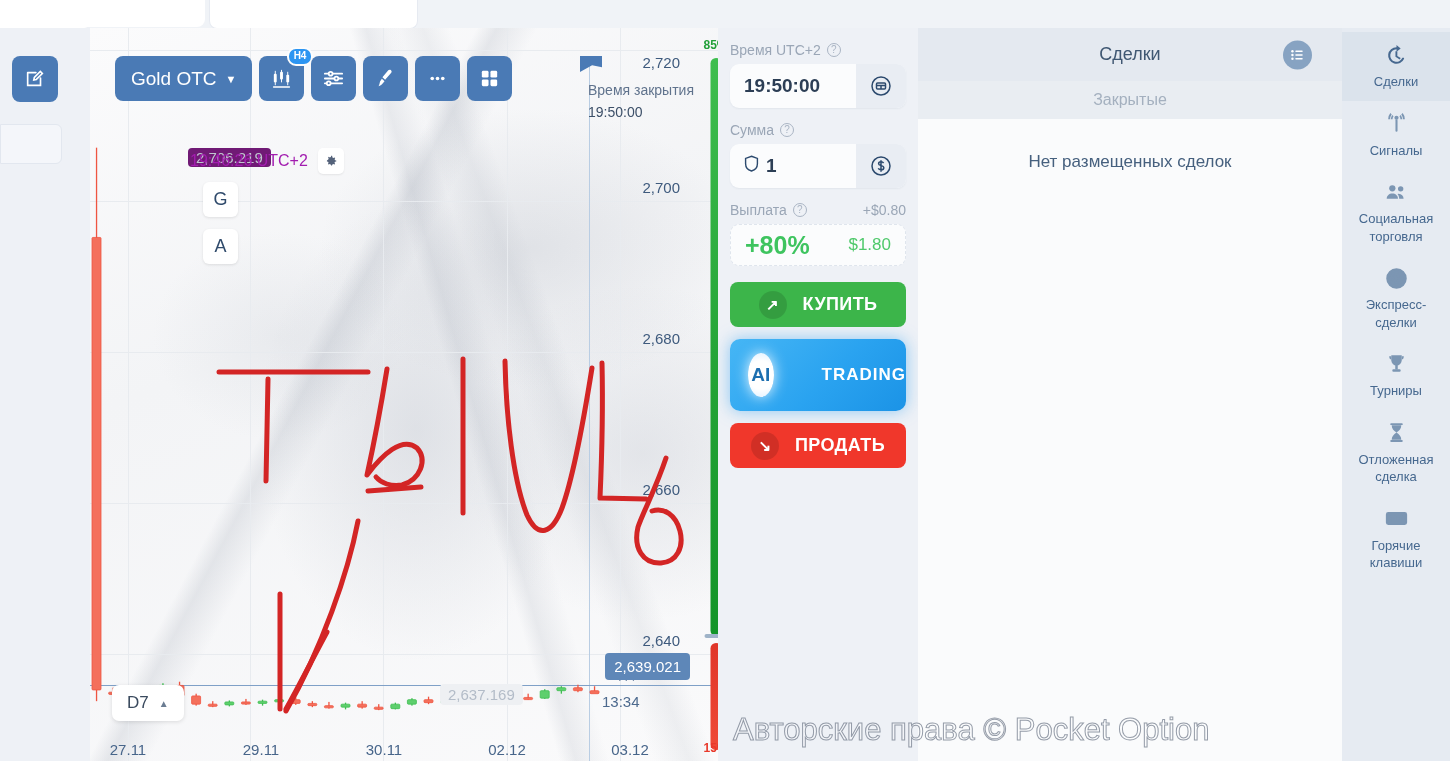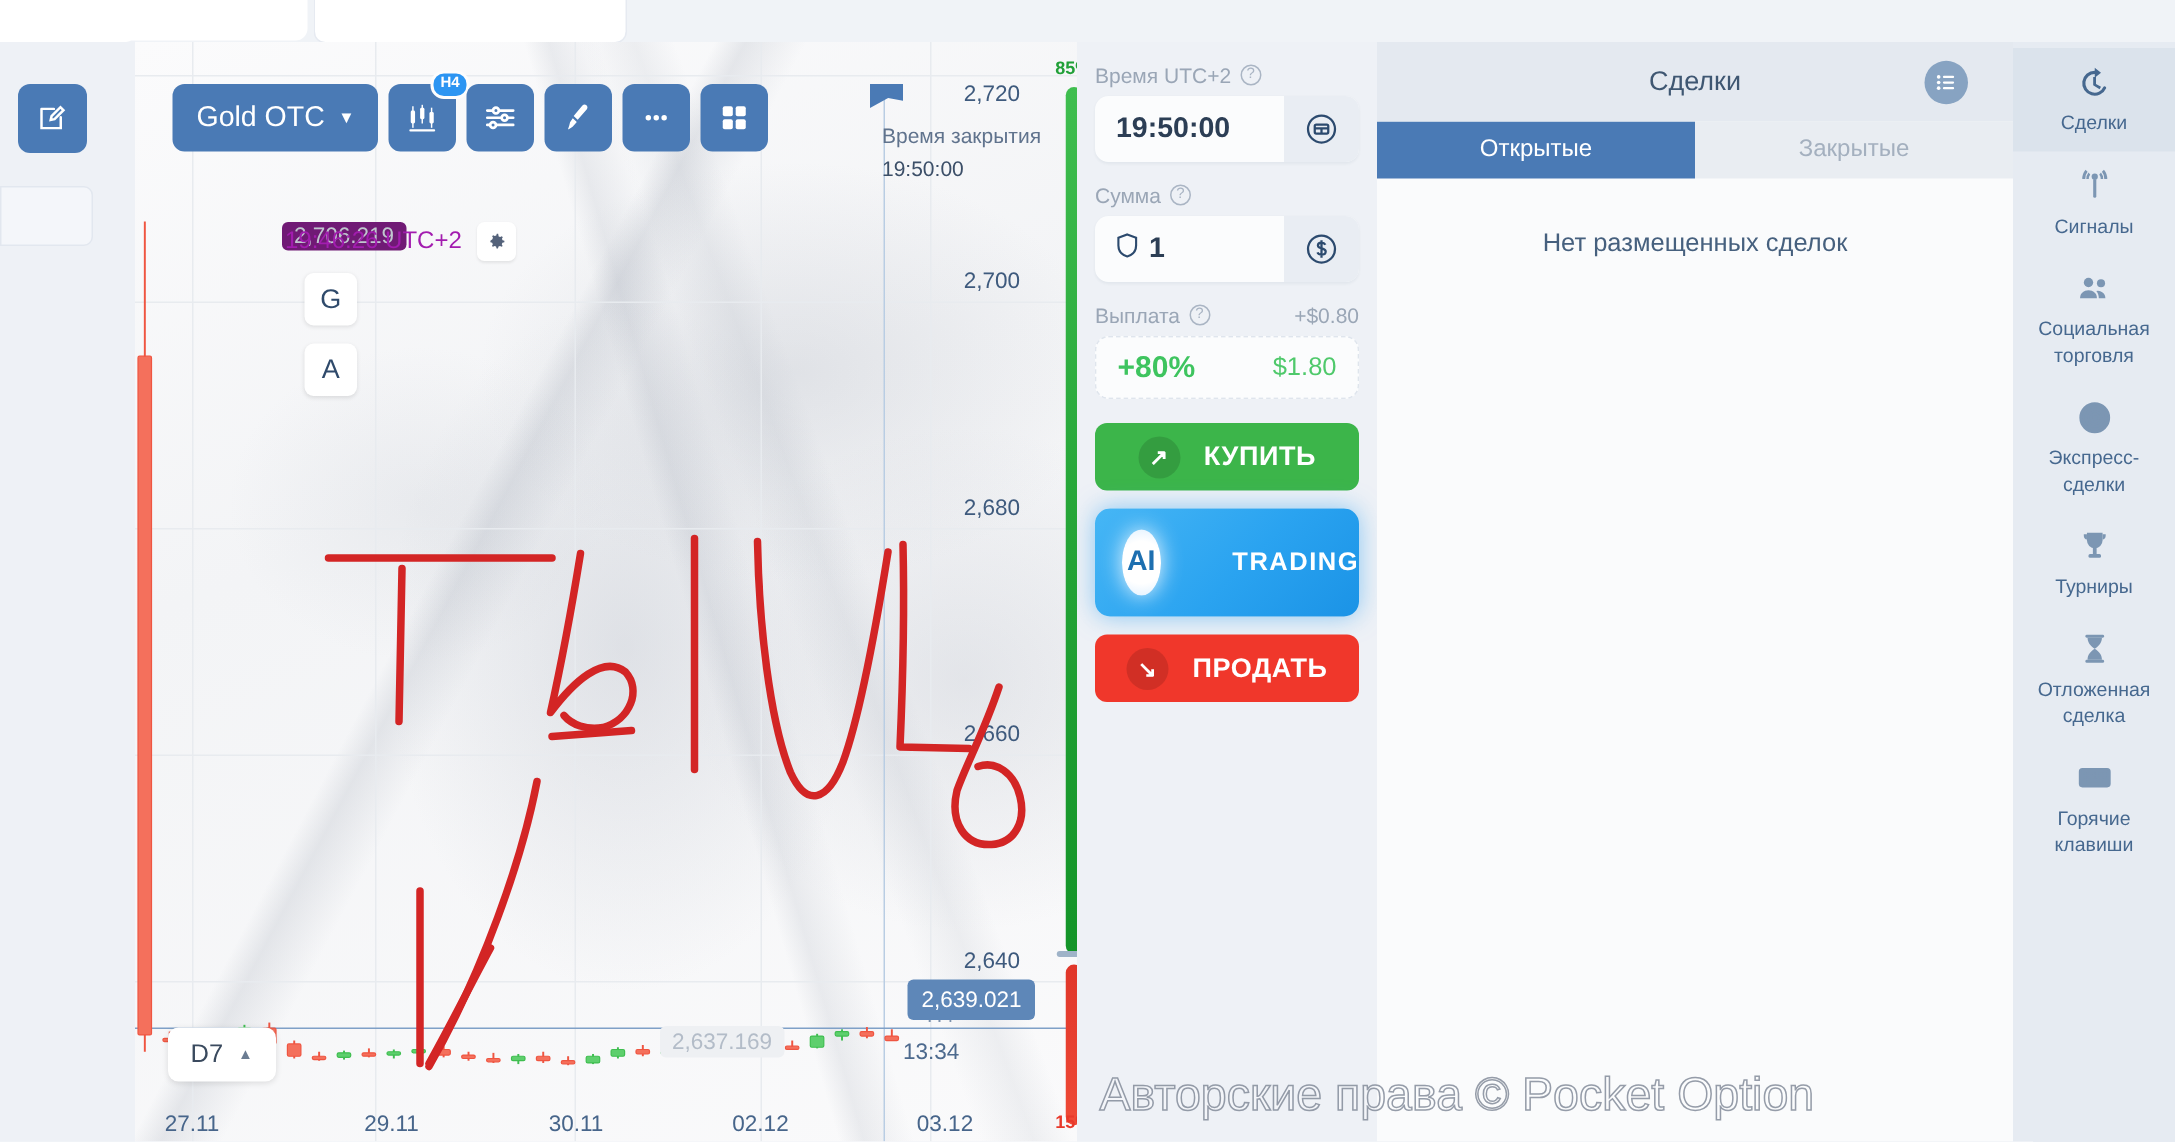--- a/index.html
+++ b/index.html
@@ -244,21 +244,21 @@
     width: 50px; height: 100%; background: #e9edf3;
     display: flex; align-items: center; justify-content: center; cursor: pointer;
   }
   .input-box .btn-side svg { width: 26px; height: 26px; }
   .shield-ico svg { width: 15px; height: 17px; }
   .payout-box {
     display: flex; align-items: center; justify-content: space-between;
     background: #fbfcfd; border: 1.5px dashed #dfe5ed;
     border-radius: 9px; height: 42px; padding: 0 14px; margin-bottom: 16px;
   }
-  .payout-pct { font-size: 20px; font-weight: bold; color: #3ec45f; }
+  .payout-pct { font-size: 25px; font-weight: bold; color: #3ec45f; }
   .payout-amt { font-size: 17px; color: #4fc96b; }
   .payout-plus { color: #9aa6b6; font-size: 14px; }
   .act-btn {
     height: 45px; border-radius: 8px; display: flex; align-items: center;
     justify-content: center; gap: 16px; cursor: pointer; color: #fff;
     font-size: 18px; font-weight: bold; letter-spacing: .4px;
   }
   .act-buy { background: #3cb54a; margin-bottom: 12px; }
   .act-sell { background: #f0372b; }
   .act-circ {
@@ -639,21 +639,20 @@
           <circle cx="2.6" cy="4" r="1.3"></circle>
             <rect x="5.6" y="3.2" width="8" height="1.6" rx=".8"></rect>
           <circle cx="2.6" cy="8" r="1.3"></circle>
             <rect x="5.6" y="7.2" width="8" height="1.6" rx=".8"></rect>
           <circle cx="2.6" cy="12" r="1.3"></circle>
             <rect x="5.6" y="11.2" width="8" height="1.6" rx=".8"></rect>
         </svg>
       </span>
     </div>
     <div class="deals-tabs">
-      <div class="deals-tab tab-active">Открытые</div>
       <div class="deals-tab tab-inactive">Закрытые</div>
     </div>
     <div class="deals-empty">Нет размещенных сделок</div>
   </div>
 
   <div class="right-bar">
 
     <div class="rb-item active">
       <div class="rb-ico">
         <svg viewBox="0 0 24 24">

